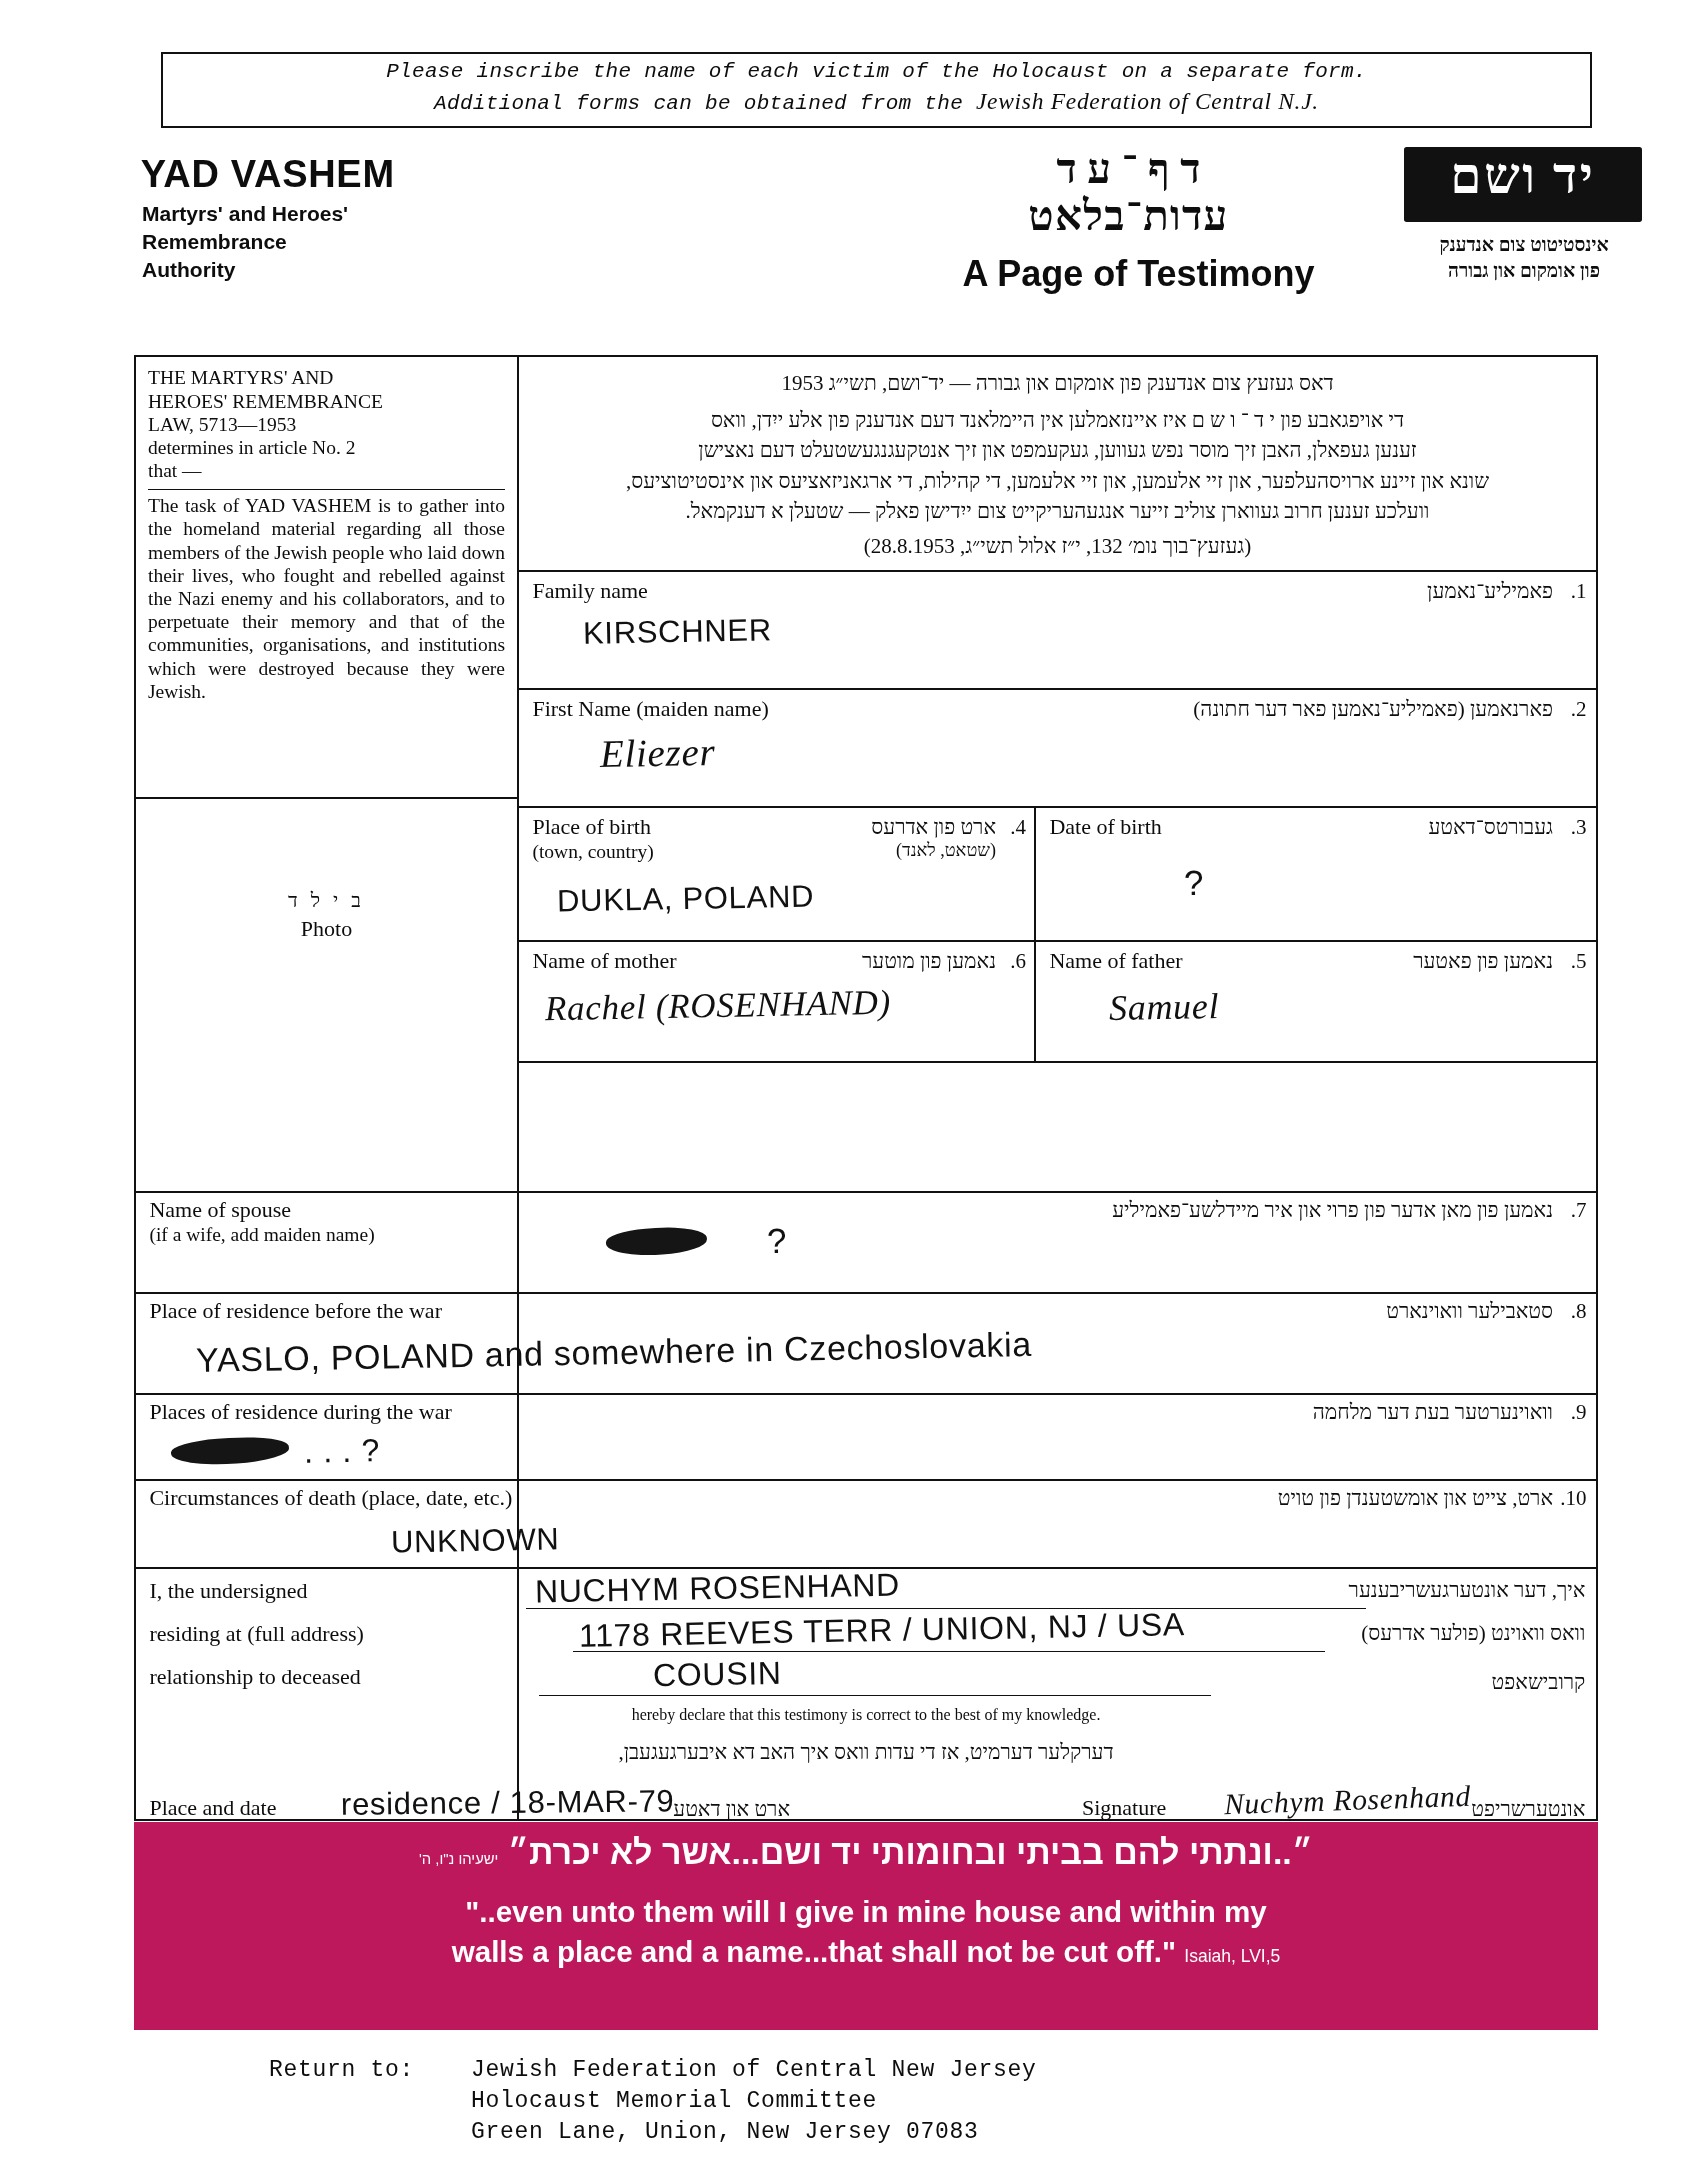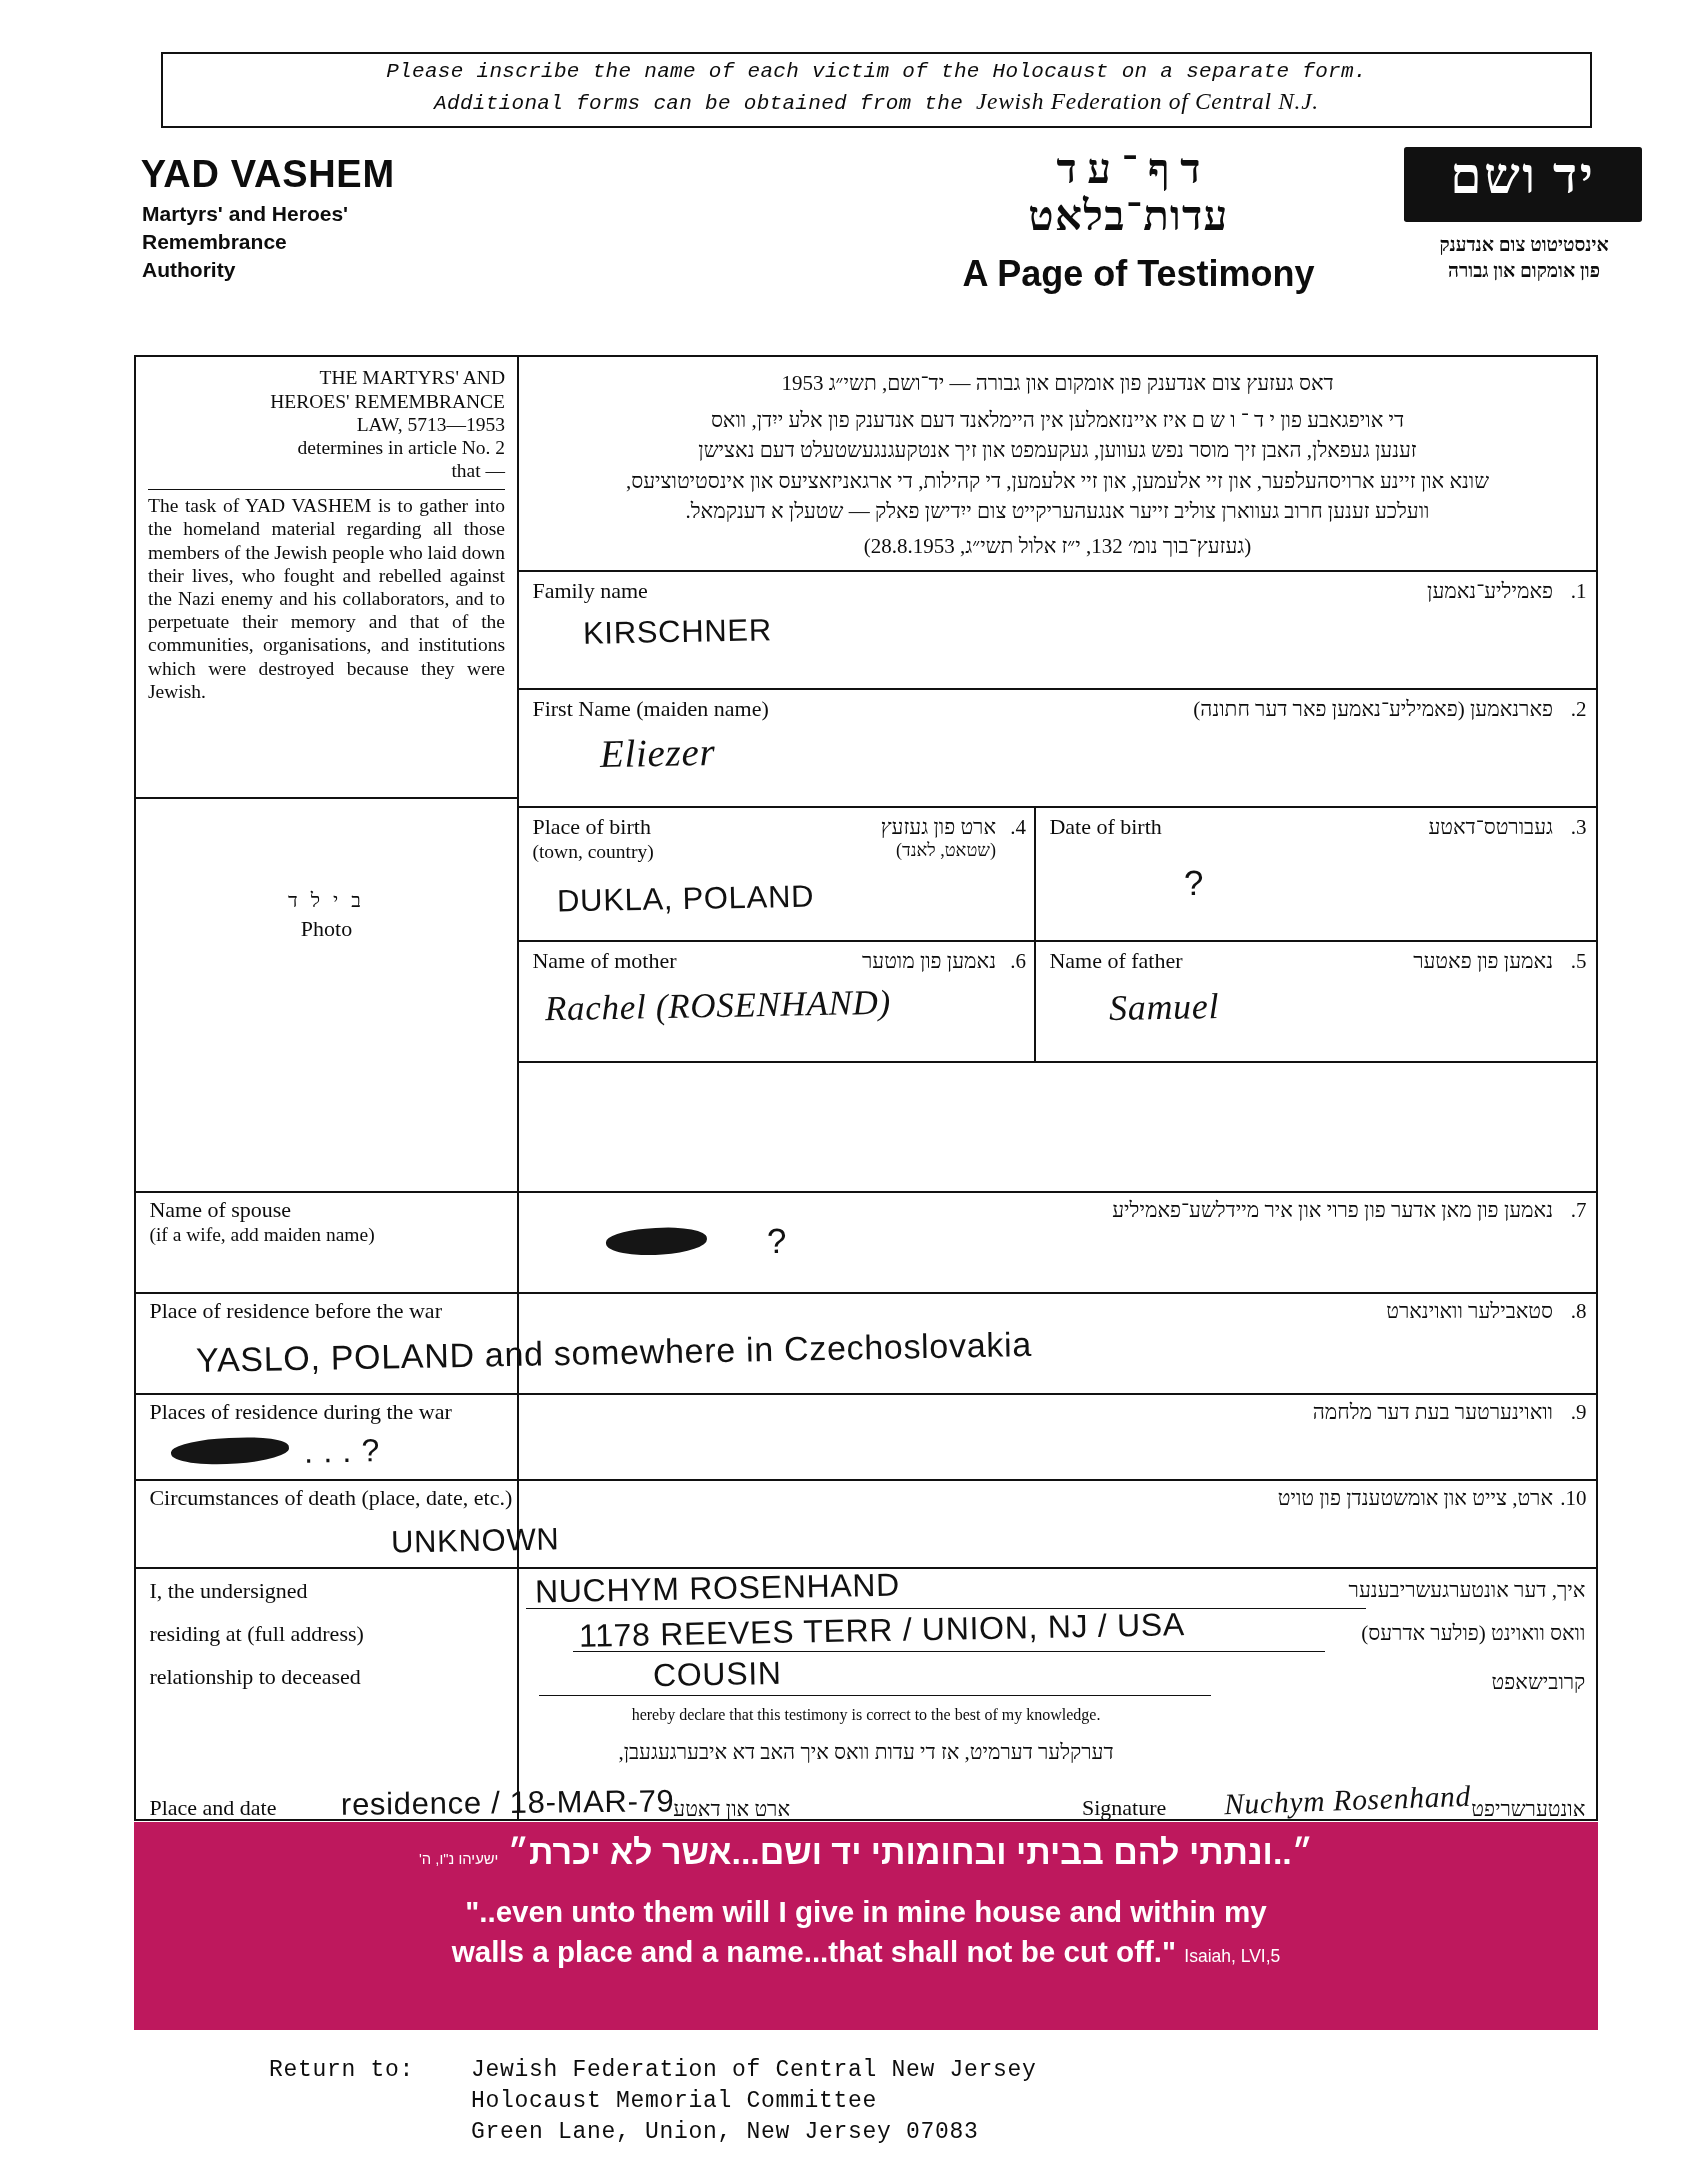--- a/index.html
+++ b/index.html
@@ -152,21 +152,21 @@
     border-right: 2px solid #111;
     box-sizing: border-box;
   }
   .law-text {
     padding: 9.4px 12px 0 12px;
     font-size: 19.5px;
     line-height: 1.19;
     text-align: justify;
   }
   .law-text .head {
-    text-align: right;
+    text-align: left;
     font-weight: normal;
   }
   .law-divider {
     border-top: 1.3px solid #111;
     margin: 6.7px 0 0 0;
   }
   .photo-cell {
     position: absolute;
     left: 0;
     top: 440px;
@@ -421,21 +421,21 @@
       <div class="field" style="height:118px;">
         <span class="num">.2</span>
         <span class="heb">פארנאמען (פאמיליע־נאמען פאר דער חתונה)</span>
         <span class="label">First Name (maiden name)</span>
         <span class="answer script" style="left:81px; top:40px; font-size:39px;">Eliezer</span>
       </div>
 
       <div class="field row-split" style="height:134px;">
         <div class="cell-left">
           <span class="num" style="right:8px;">.4</span>
-          <span class="heb" style="right:38px;">ארט פון געזעץ</span>
+          <span class="heb" style="right:38px;">ארט פון אדרעס</span>
           <span class="heb" style="right:38px; top:32px; font-size:18px;">(שטאט, לאנד)</span>
           <span class="label">
             <span>Place of birth</span>
             <small>(town, country)</small>
           </span>
           <span class="answer" style="left:38px; top:73px;">DUKLA, POLAND</span>
         </div>
         <div class="cell-right">
           <span class="num">.3</span>
           <span class="heb">געבורטס־דאטע</span>

